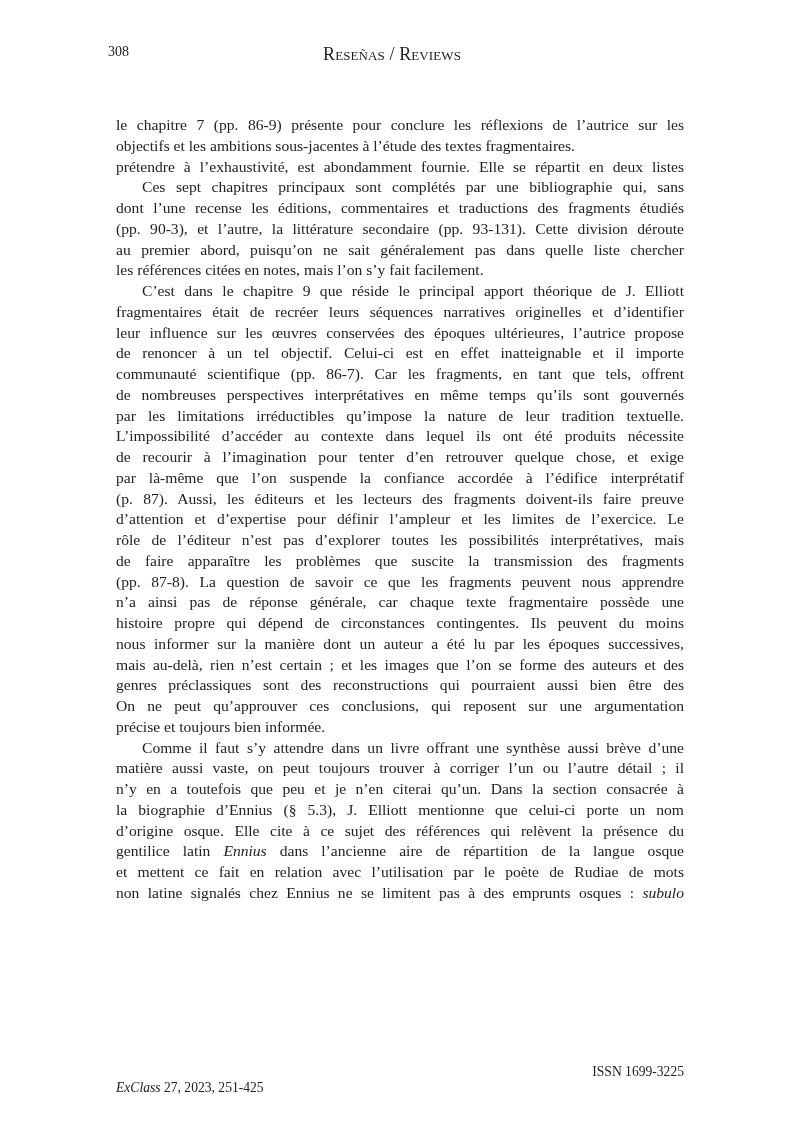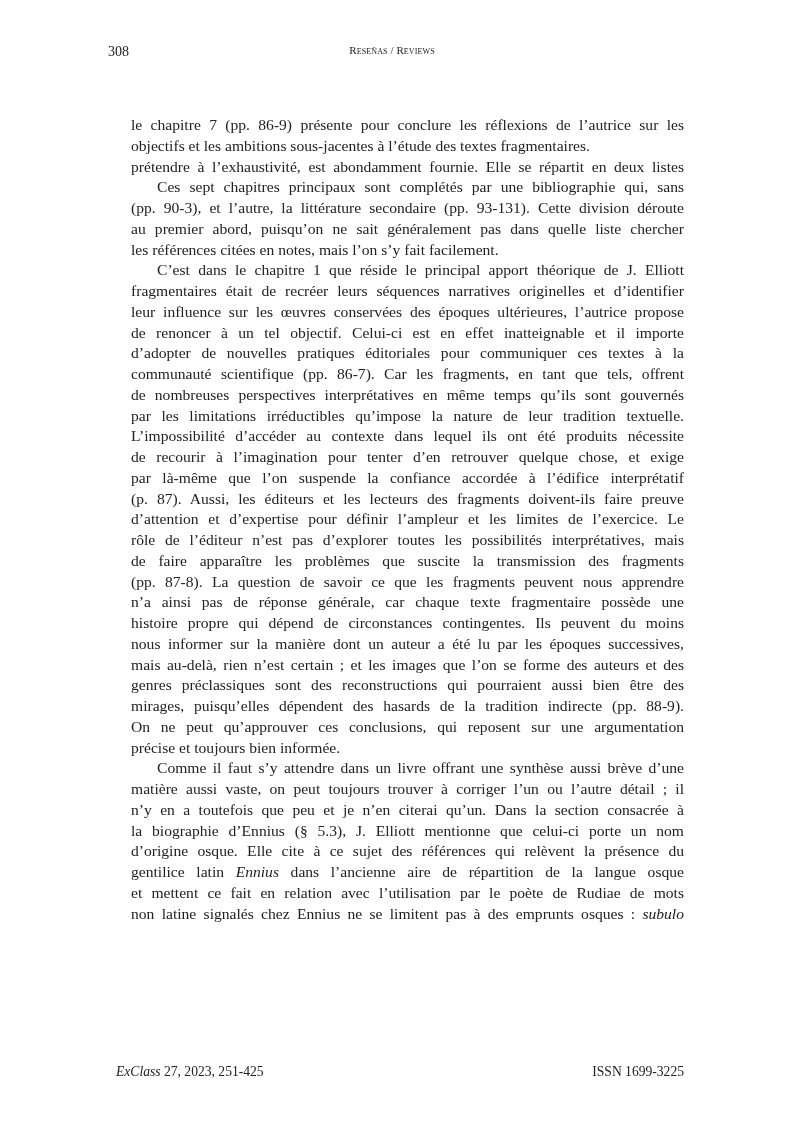--- a/index.html
+++ b/index.html
@@ -28,59 +28,58 @@
       left: 0;
       top: 0;
     }
     .running-head {
       position: absolute;
       left: 0;
       right: 0;
       top: 0;
       text-align: center;
       font-variant: small-caps;
-      font-size: 11px;
+      font-size: 18px;
       letter-spacing: 0.1px;
     }
     .body-text {
       position: absolute;
       top: 115px;
       left: 116px;
       width: 568px;
       font-size: 15.6px;
     }
     .line {
       height: 20.75px;
       line-height: 20.75px;
       white-space: nowrap;
       text-align: justify;
       text-align-last: justify;
       overflow: hidden;
-      margin-left: 15px;
     }
     .line.last {
       text-align-last: left;
     }
     .line.indent {
       text-indent: 26px;
     }
     .line i, .line em {
       font-style: italic;
     }
     .footer {
       position: absolute;
       top: 1064px;
       left: 116px;
       width: 568px;
       font-size: 13.6px;
     }
     .footer-left {
       position: absolute;
       left: 0;
-      top: 0;
+      top: 16px;
     }
     .footer-right {
       position: absolute;
       right: 0;
       top: 0;
     }
   </style>
 </head>
 <body>
 
@@ -90,47 +89,46 @@
 </div>
 
 <div class="body-text" id="body-text">
     <div>
       <div class="line"><span>le chapitre 7 (pp. 86-9) présente pour conclure les réflexions de l’autrice sur les</span></div>
       <div class="line last"><span>objectifs et les ambitions sous-jacentes à l’étude des textes fragmentaires.</span></div>
     </div>
     <div>
       <div class="line"><span>prétendre à l’exhaustivité, est abondamment fournie. Elle se répartit en deux listes</span></div>
       <div class="line indent"><span>Ces sept chapitres principaux sont complétés par une bibliographie qui, sans</span></div>
+      <div class="line"><span>dont l’une recense les éditions, commentaires et traductions des fragments étudiés</span></div>
       <div class="line"><span>(pp. 90-3), et l’autre, la littérature secondaire (pp. 93-131). Cette division déroute</span></div>
       <div class="line"><span>au premier abord, puisqu’on ne sait généralement pas dans quelle liste chercher</span></div>
       <div class="line last"><span>les références citées en notes, mais l’on s’y fait facilement.</span></div>
     </div>
     <div>
-      <div class="line indent"><span>C’est dans le chapitre 1 que réside le principal apport théorique de J. Elliott</span></div>
+      <div class="line indent"><span>C’est dans le chapitre 9 que réside le principal apport théorique de J. Elliott</span></div>
       <div class="line"><span>fragmentaires était de recréer leurs séquences narratives originelles et d’identifier</span></div>
       <div class="line"><span>leur influence sur les œuvres conservées des époques ultérieures, l’autrice propose</span></div>
       <div class="line"><span>de renoncer à un tel objectif. Celui-ci est en effet inatteignable et il importe</span></div>
-      <div class="line"><span>d’adopter de nouvelles pratiques éditoriales pour communiquer ces textes à la</span></div>
       <div class="line"><span>communauté scientifique (pp. 86-7). Car les fragments, en tant que tels, offrent</span></div>
       <div class="line"><span>de nombreuses perspectives interprétatives en même temps qu’ils sont gouvernés</span></div>
       <div class="line"><span>par les limitations irréductibles qu’impose la nature de leur tradition textuelle.</span></div>
       <div class="line"><span>L’impossibilité d’accéder au contexte dans lequel ils ont été produits nécessite</span></div>
       <div class="line"><span>de recourir à l’imagination pour tenter d’en retrouver quelque chose, et exige</span></div>
       <div class="line"><span>par là-même que l’on suspende la confiance accordée à l’édifice interprétatif</span></div>
       <div class="line"><span>(p. 87). Aussi, les éditeurs et les lecteurs des fragments doivent-ils faire preuve</span></div>
       <div class="line"><span>d’attention et d’expertise pour définir l’ampleur et les limites de l’exercice. Le</span></div>
       <div class="line"><span>rôle de l’éditeur n’est pas d’explorer toutes les possibilités interprétatives, mais</span></div>
       <div class="line"><span>de faire apparaître les problèmes que suscite la transmission des fragments</span></div>
       <div class="line"><span>(pp. 87-8). La question de savoir ce que les fragments peuvent nous apprendre</span></div>
       <div class="line"><span>n’a ainsi pas de réponse générale, car chaque texte fragmentaire possède une</span></div>
       <div class="line"><span>histoire propre qui dépend de circonstances contingentes. Ils peuvent du moins</span></div>
       <div class="line"><span>nous informer sur la manière dont un auteur a été lu par les époques successives,</span></div>
       <div class="line"><span>mais au-delà, rien n’est certain ; et les images que l’on se forme des auteurs et des</span></div>
       <div class="line"><span>genres préclassiques sont des reconstructions qui pourraient aussi bien être des</span></div>
-      <div class="line"><span>mirages, puisqu’elles dépendent des hasards de la tradition indirecte (pp. 88-9).</span></div>
       <div class="line"><span>On ne peut qu’approuver ces conclusions, qui reposent sur une argumentation</span></div>
       <div class="line last"><span>précise et toujours bien informée.</span></div>
     </div>
     <div>
       <div class="line indent"><span>Comme il faut s’y attendre dans un livre offrant une synthèse aussi brève d’une</span></div>
       <div class="line"><span>matière aussi vaste, on peut toujours trouver à corriger l’un ou l’autre détail ; il</span></div>
       <div class="line"><span>n’y en a toutefois que peu et je n’en citerai qu’un. Dans la section consacrée à</span></div>
       <div class="line"><span>la biographie d’Ennius (§ 5.3), J. Elliott mentionne que celui-ci porte un nom</span></div>
       <div class="line"><span>d’origine osque. Elle cite à ce sujet des références qui relèvent la présence du</span></div>
       <div class="line"><span>gentilice latin </span><i>Ennius</i><span> dans l’ancienne aire de répartition de la langue osque</span></div>

